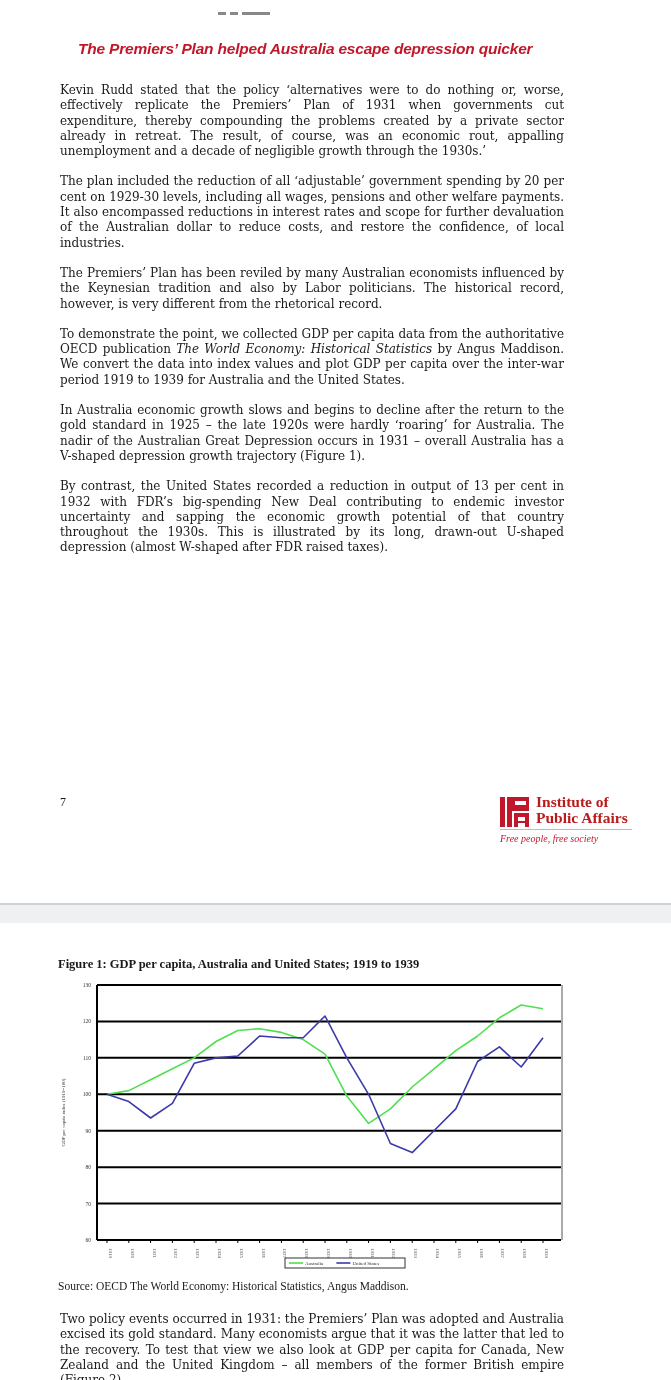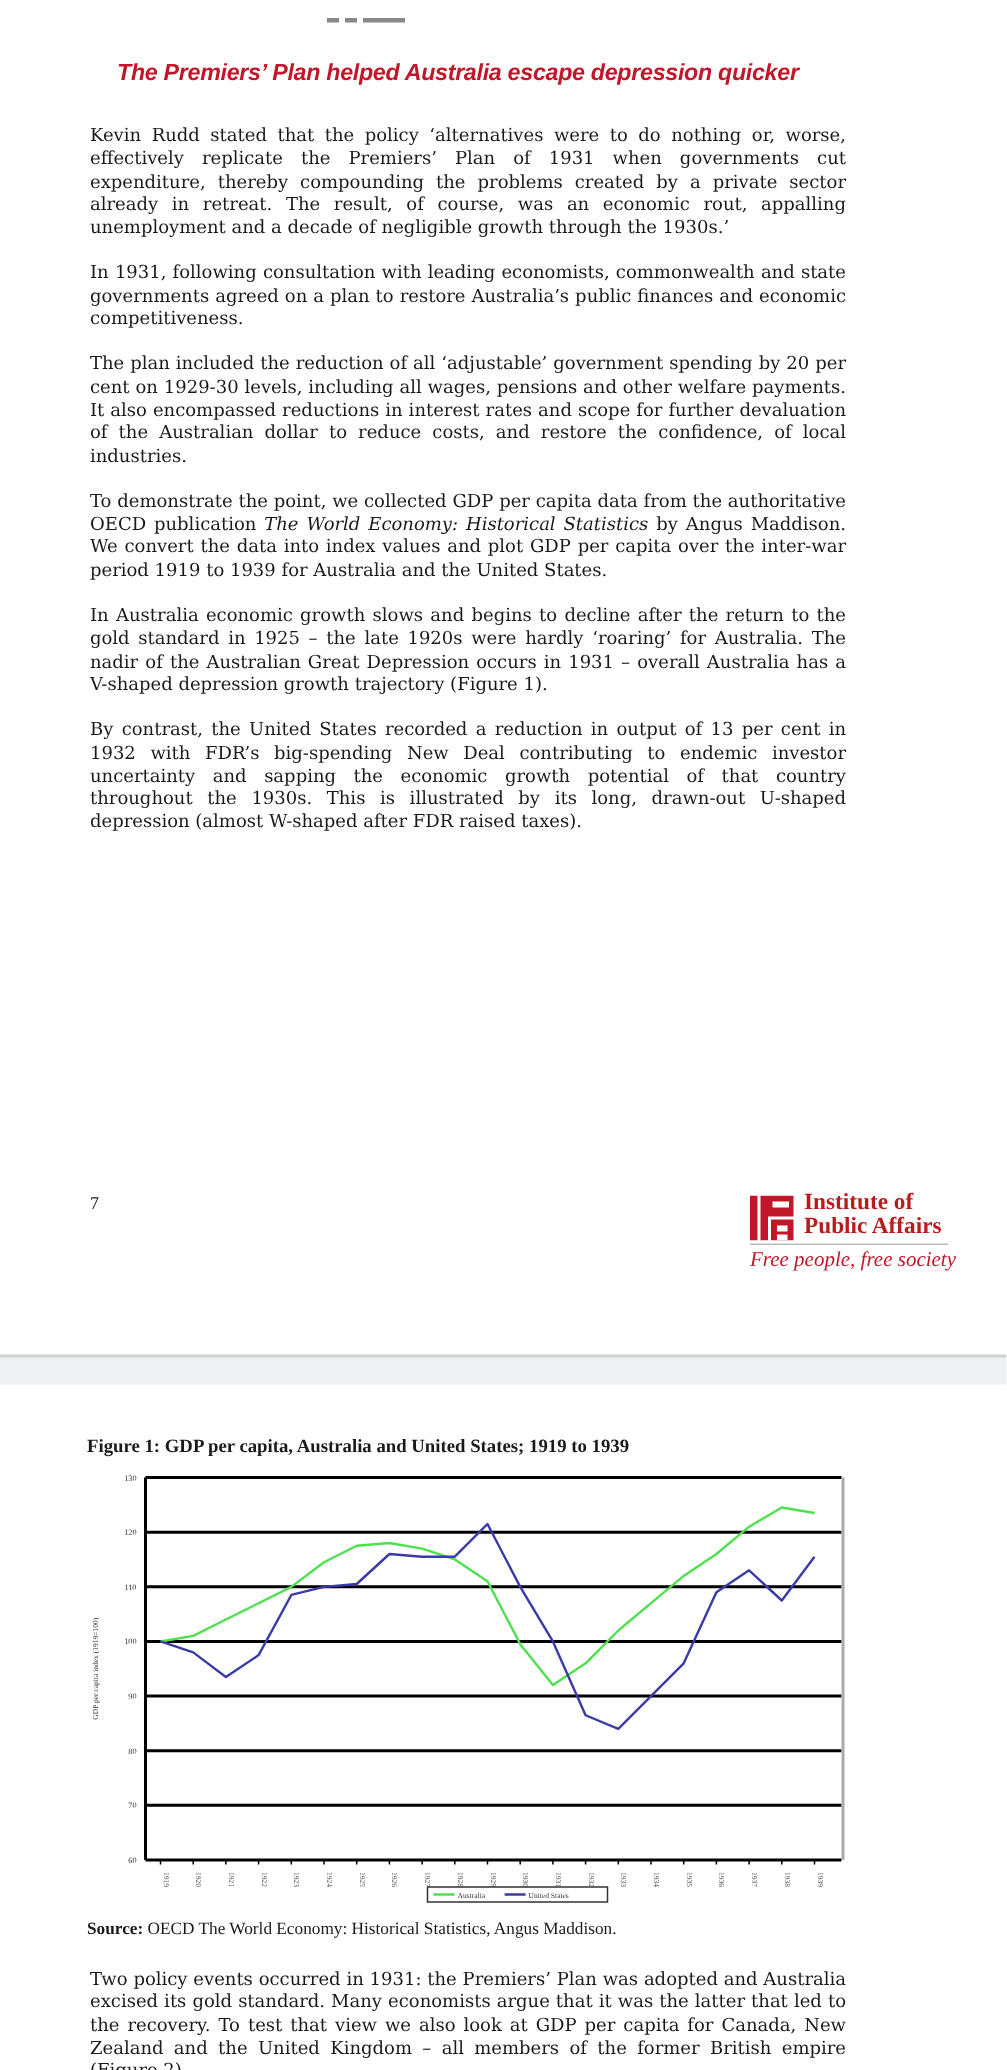--- a/index.html
+++ b/index.html
@@ -11,41 +11,41 @@
            font-weight: bold; font-size: 15.5px; color: #c0182a; letter-spacing: -0.2px; }
   .body-text { position: absolute; left: 60px; width: 517px; font-size: 12px; line-height: 15.3px; text-align: justify; }
   .body-text p { margin: 0 13px 15px 0; }
   .pagenum { position: absolute; left: 60px; top: 795px; font-size: 12px; font-family: "Liberation Serif", serif; }
   .logo { position: absolute; left: 500px; top: 795px; width: 140px; }
   .logo-mark { position: absolute; left: 0; top: 2px; width: 30px; height: 30px; }
   .logo-name { position: absolute; left: 36px; top: -1px; font-family: "Liberation Serif", serif; font-weight: bold;
                font-size: 15.5px; line-height: 16px; color: #b91c1c; white-space: nowrap; }
   .logo-rule { position: absolute; left: 0; top: 34px; width: 132px; height: 1px; background: #bbb; }
   .logo-tag { position: absolute; left: 0; top: 38px; font-family: "Liberation Serif", serif; font-style: italic;
-              font-size: 14px; color: #c0182a; white-space: nowrap; }
+              font-size: 10px; color: #c0182a; white-space: nowrap; }
   .page-gap { position: absolute; left: 0; top: 903px; width: 671px; height: 18px; background: #eef0f2;
               border-top: 2px solid #cfd2d5; }
   .fig-title { position: absolute; left: 58px; top: 957px; font-family: "Liberation Serif", serif; font-weight: bold;
                font-size: 12.5px; text-align: center; }
   #chart { position: absolute; left: 55px; top: 975px; }
   .source { position: absolute; left: 58px; top: 1280px; font-family: "Liberation Serif", serif; font-size: 11.5px; }
-  .source b { font-weight: bold; }
+  .source b { font-weight: normal; }
   .tail { top: 1312px; }
 </style>
 </head>
 <body>
 
 <div class="topfrag"><span style="width:8px"></span><span style="width:8px"></span><span style="width:28px"></span></div>
 
 <div class="title">The Premiers’ Plan helped Australia escape depression quicker</div>
 
 <div class="body-text" style="top:83px">
   <p>Kevin Rudd stated that the policy ‘alternatives were to do nothing or, worse, effectively replicate the Premiers’ Plan of 1931 when governments cut expenditure, thereby compounding the problems created by a private sector already in retreat. The result, of course, was an economic rout, appalling unemployment and a decade of negligible growth through the 1930s.’</p>
-  <p>In 1931, following consultation with leading economists, commonwealth and state governments agreed on a plan to restore Australia’s public finances and economic competitiveness.</p>
   <p>The plan included the reduction of all ‘adjustable’ government spending by 20 per cent on 1929-30 levels, including all wages, pensions and other welfare payments. It also encompassed reductions in interest rates and scope for further devaluation of the Australian dollar to reduce costs, and restore the confidence, of local industries.</p>
+  <p>The Premiers’ Plan has been reviled by many Australian economists influenced by the Keynesian tradition and also by Labor politicians. The historical record, however, is very different from the rhetorical record.</p>
   <p><span>To demonstrate the point, we collected GDP per capita data from the authoritative OECD publication </span><i>The World Economy: Historical Statistics</i><span> by Angus Maddison. We convert the data into index values and plot GDP per capita over the inter-war period 1919 to 1939 for Australia and the United States.</span></p>
   <p>In Australia economic growth slows and begins to decline after the return to the gold standard in 1925 – the late 1920s were hardly ‘roaring’ for Australia. The nadir of the Australian Great Depression occurs in 1931 – overall Australia has a V-shaped depression growth trajectory (Figure 1).</p>
   <p>By contrast, the United States recorded a reduction in output of 13 per cent in 1932 with FDR’s big-spending New Deal contributing to endemic investor uncertainty and sapping the economic growth potential of that country throughout the 1930s. This is illustrated by its long, drawn-out U-shaped depression (almost W-shaped after FDR raised taxes).</p>
 </div>
 
 <div class="pagenum">7</div>
 
 <div class="logo">
   <svg class="logo-mark" viewBox="0 0 30 30">
     <rect x="0" y="0" width="5" height="30" fill="#c0182a"></rect>

